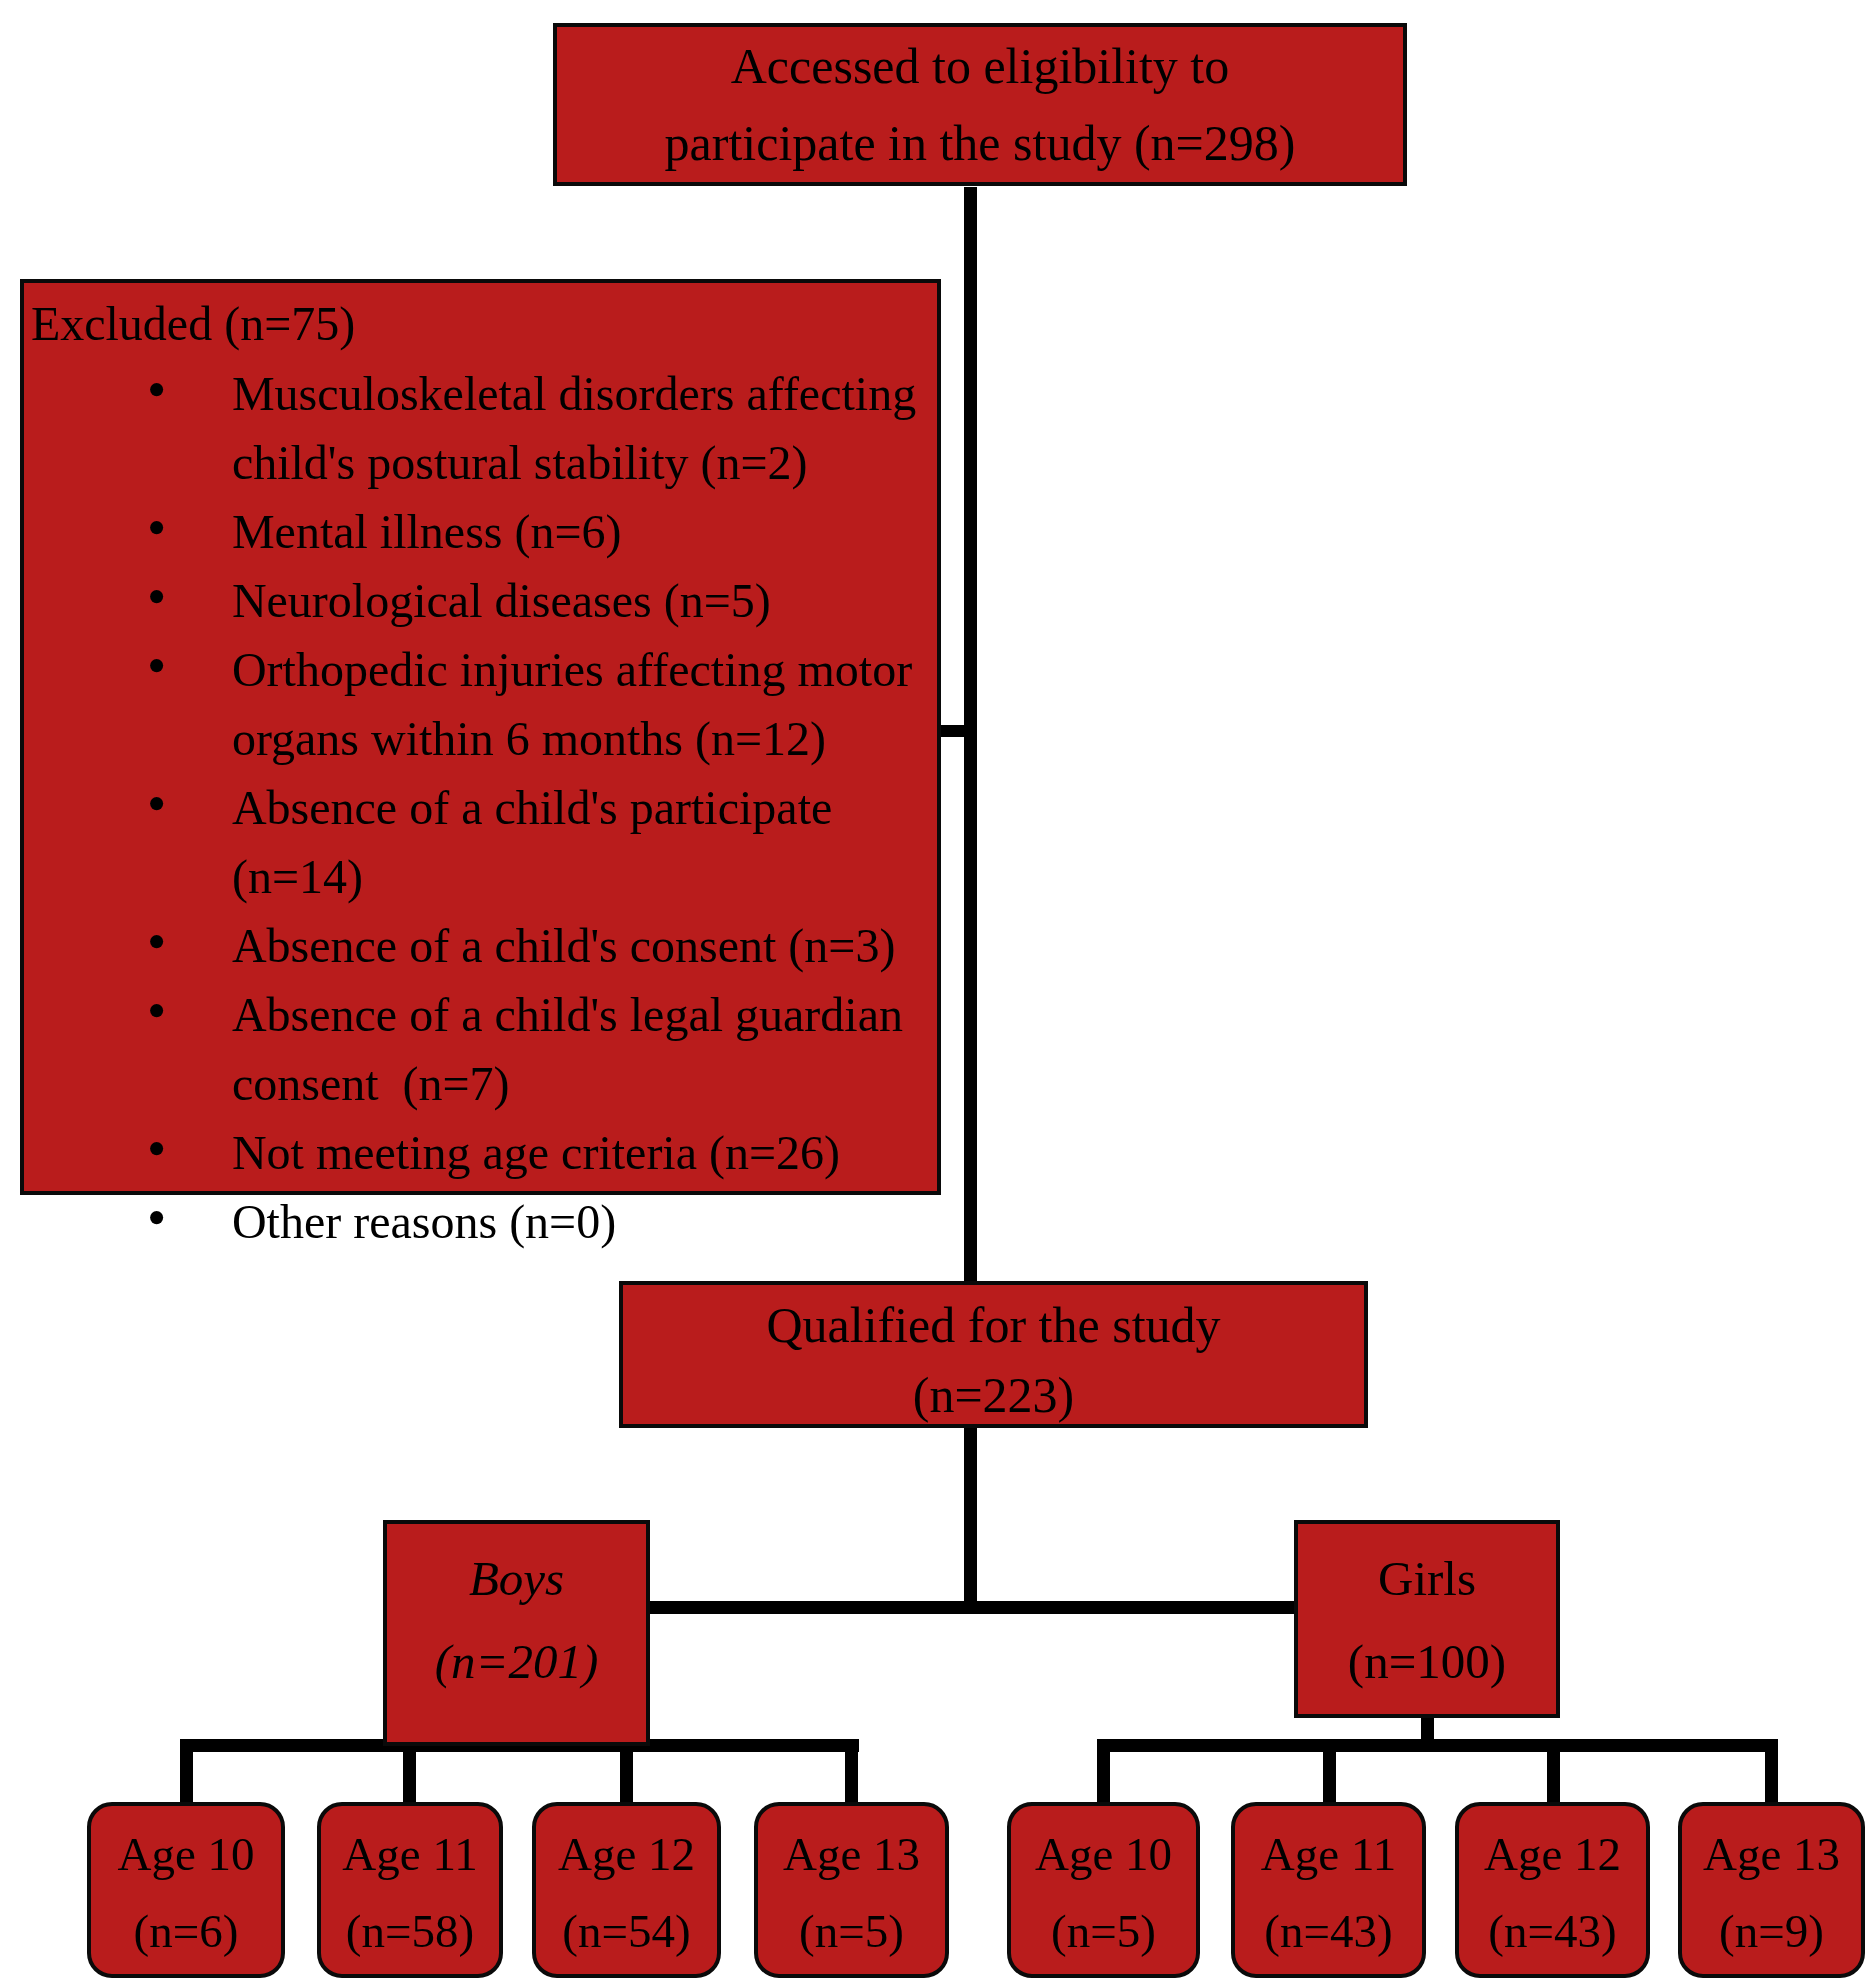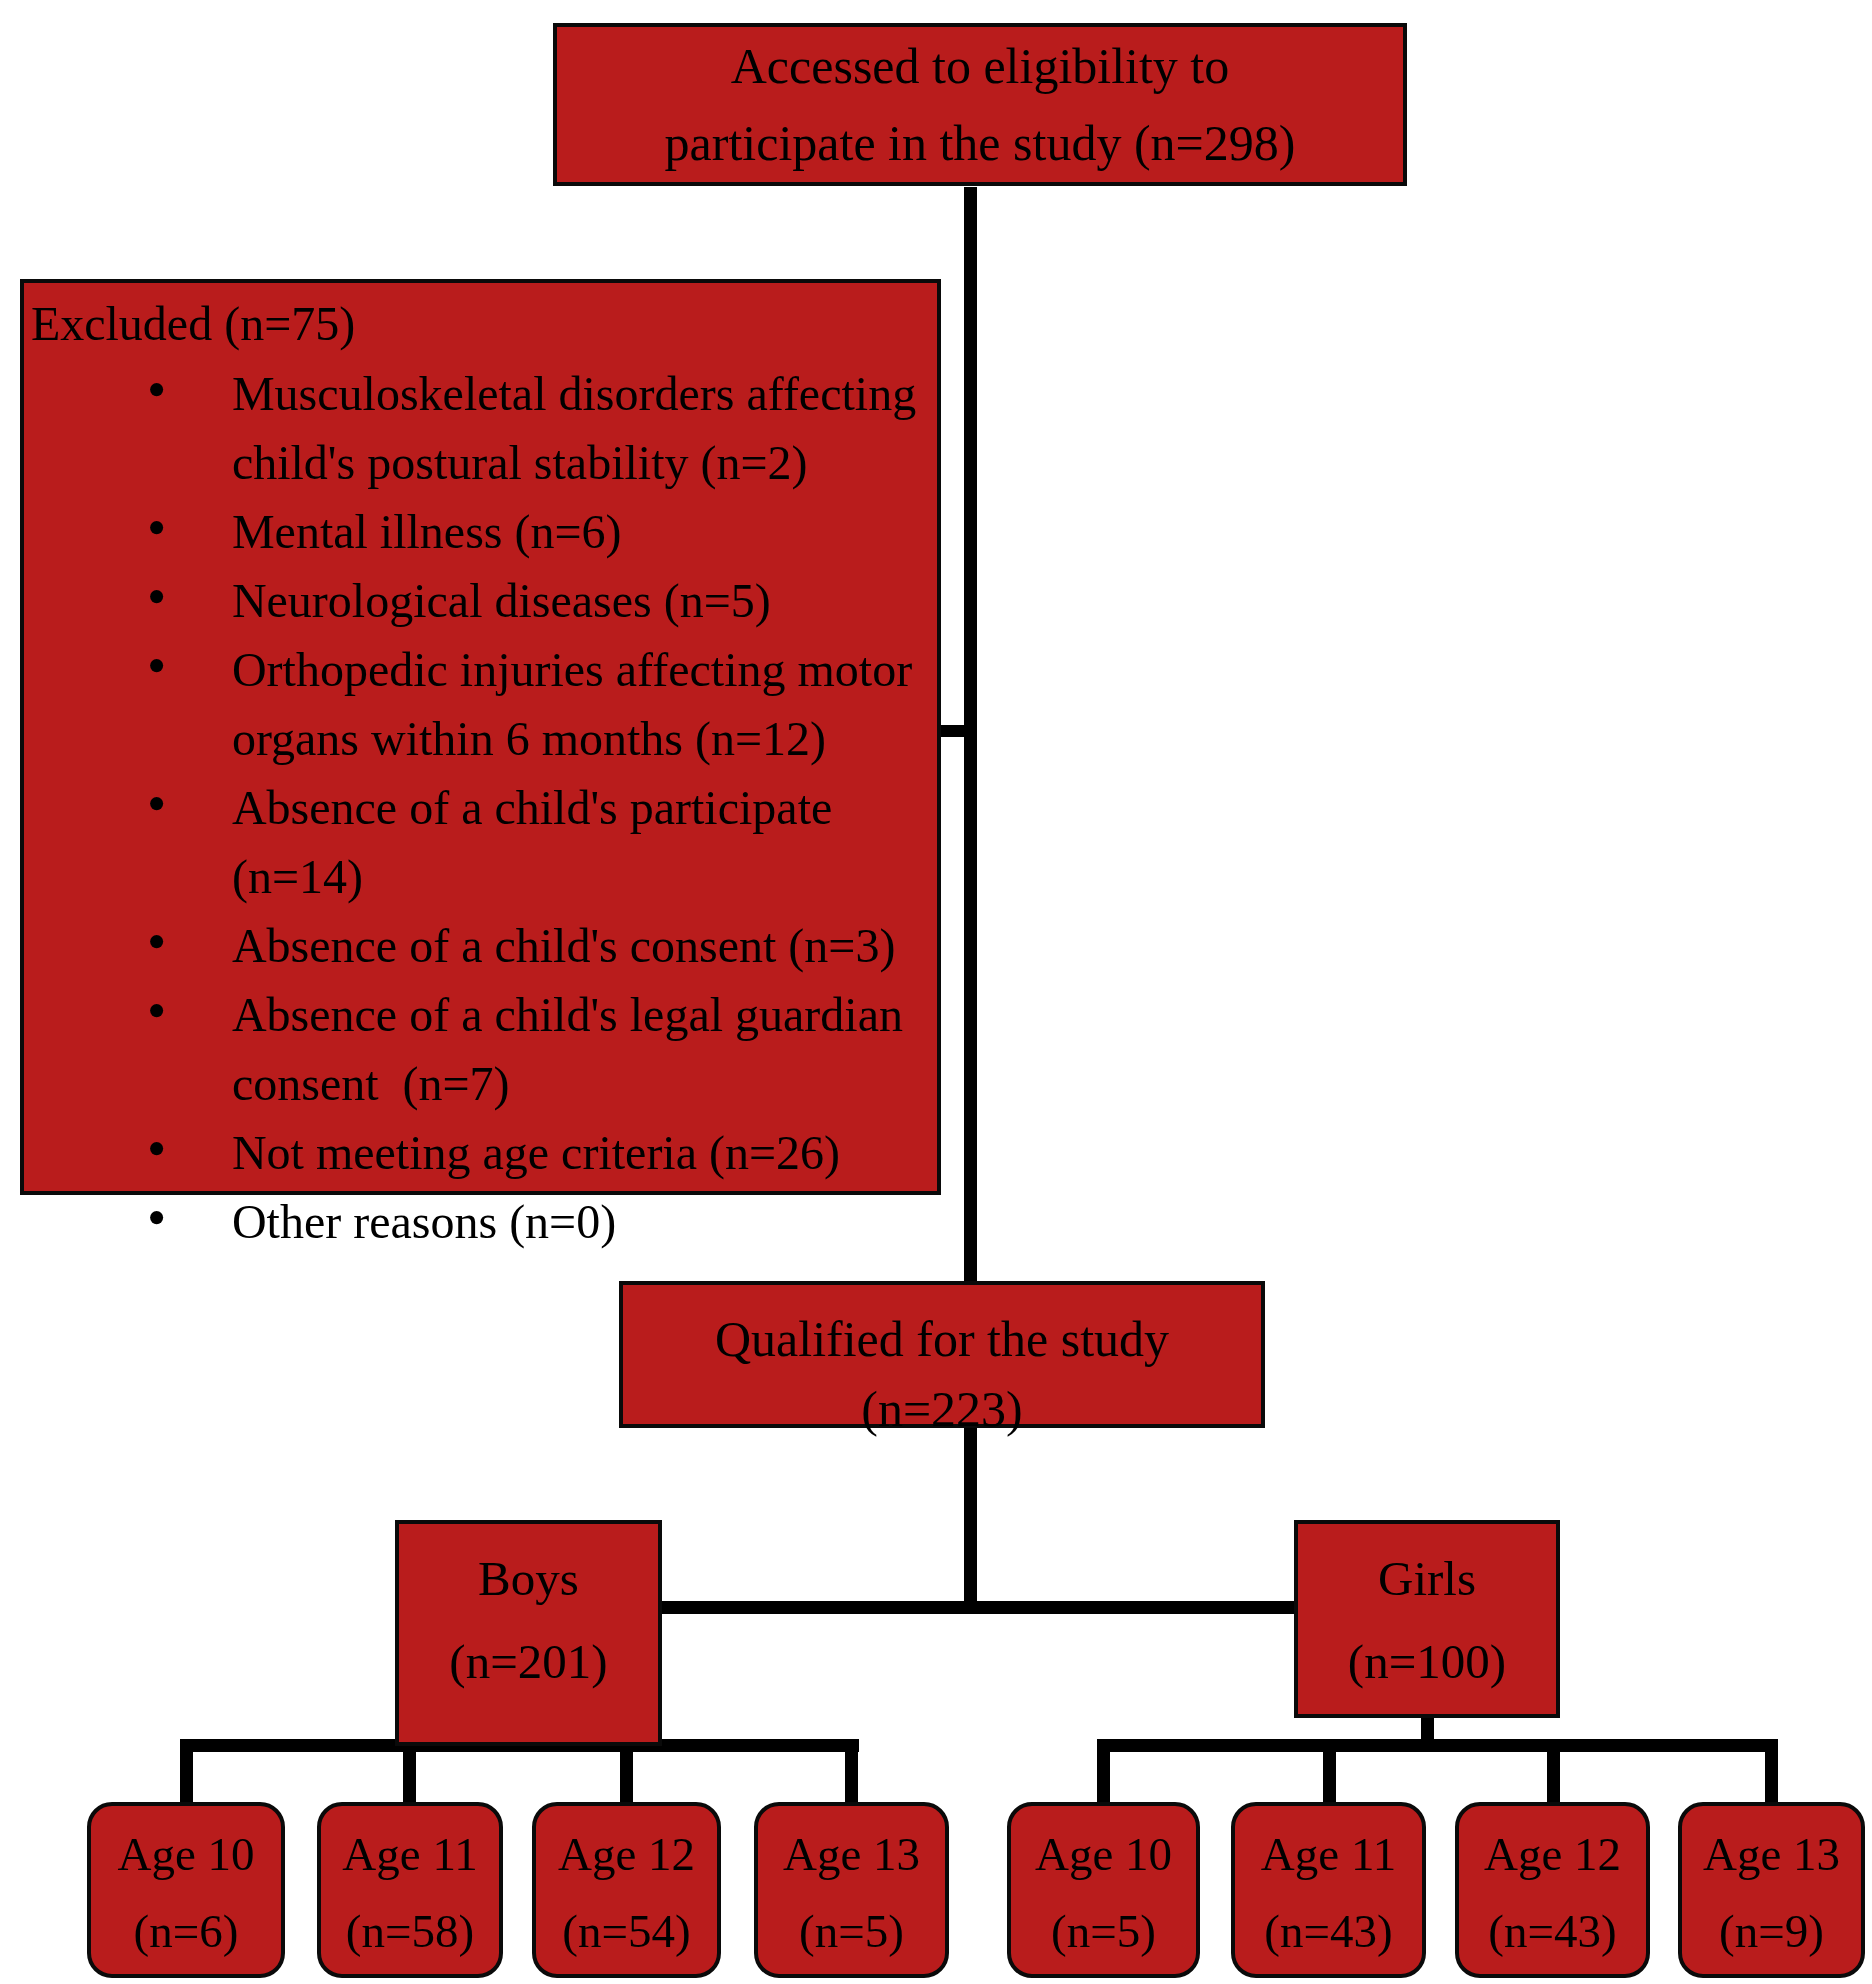--- a/index.html
+++ b/index.html
@@ -46,28 +46,28 @@
   .excluded-box li { position: relative; }
   .excluded-box li::before {
     content: "\2022";
     position: absolute;
     left: -85px; top: -3.4px;
     font-size: 55px;
   }
 
   
   .qualified-box {
-    left: 619px; top: 1281px; width: 646px; height: 147px;
+    left: 619px; top: 1281px; width: 749px; height: 147px;
     border-width: 4px;
     font-size: 50px; line-height: 70px;
-    padding-top: 19px;
-  }
-
-  
-  .boys-box  { left: 395px;  top: 1520px; width: 267px; height: 226px; }
+    padding-top: 5px;
+  }
+
+  
+  .boys-box  { left: 383px;  top: 1520px; width: 267px; height: 226px; font-style: italic; }
   .girls-box { left: 1294px; top: 1520px; width: 266px; height: 198px; }
   .sex-box {
     border-width: 4.6px;
     font-size: 49px; line-height: 83px;
     padding-top: 12.6px;
   }
 
   
   .age-box {
     top: 1802px; height: 176px;

